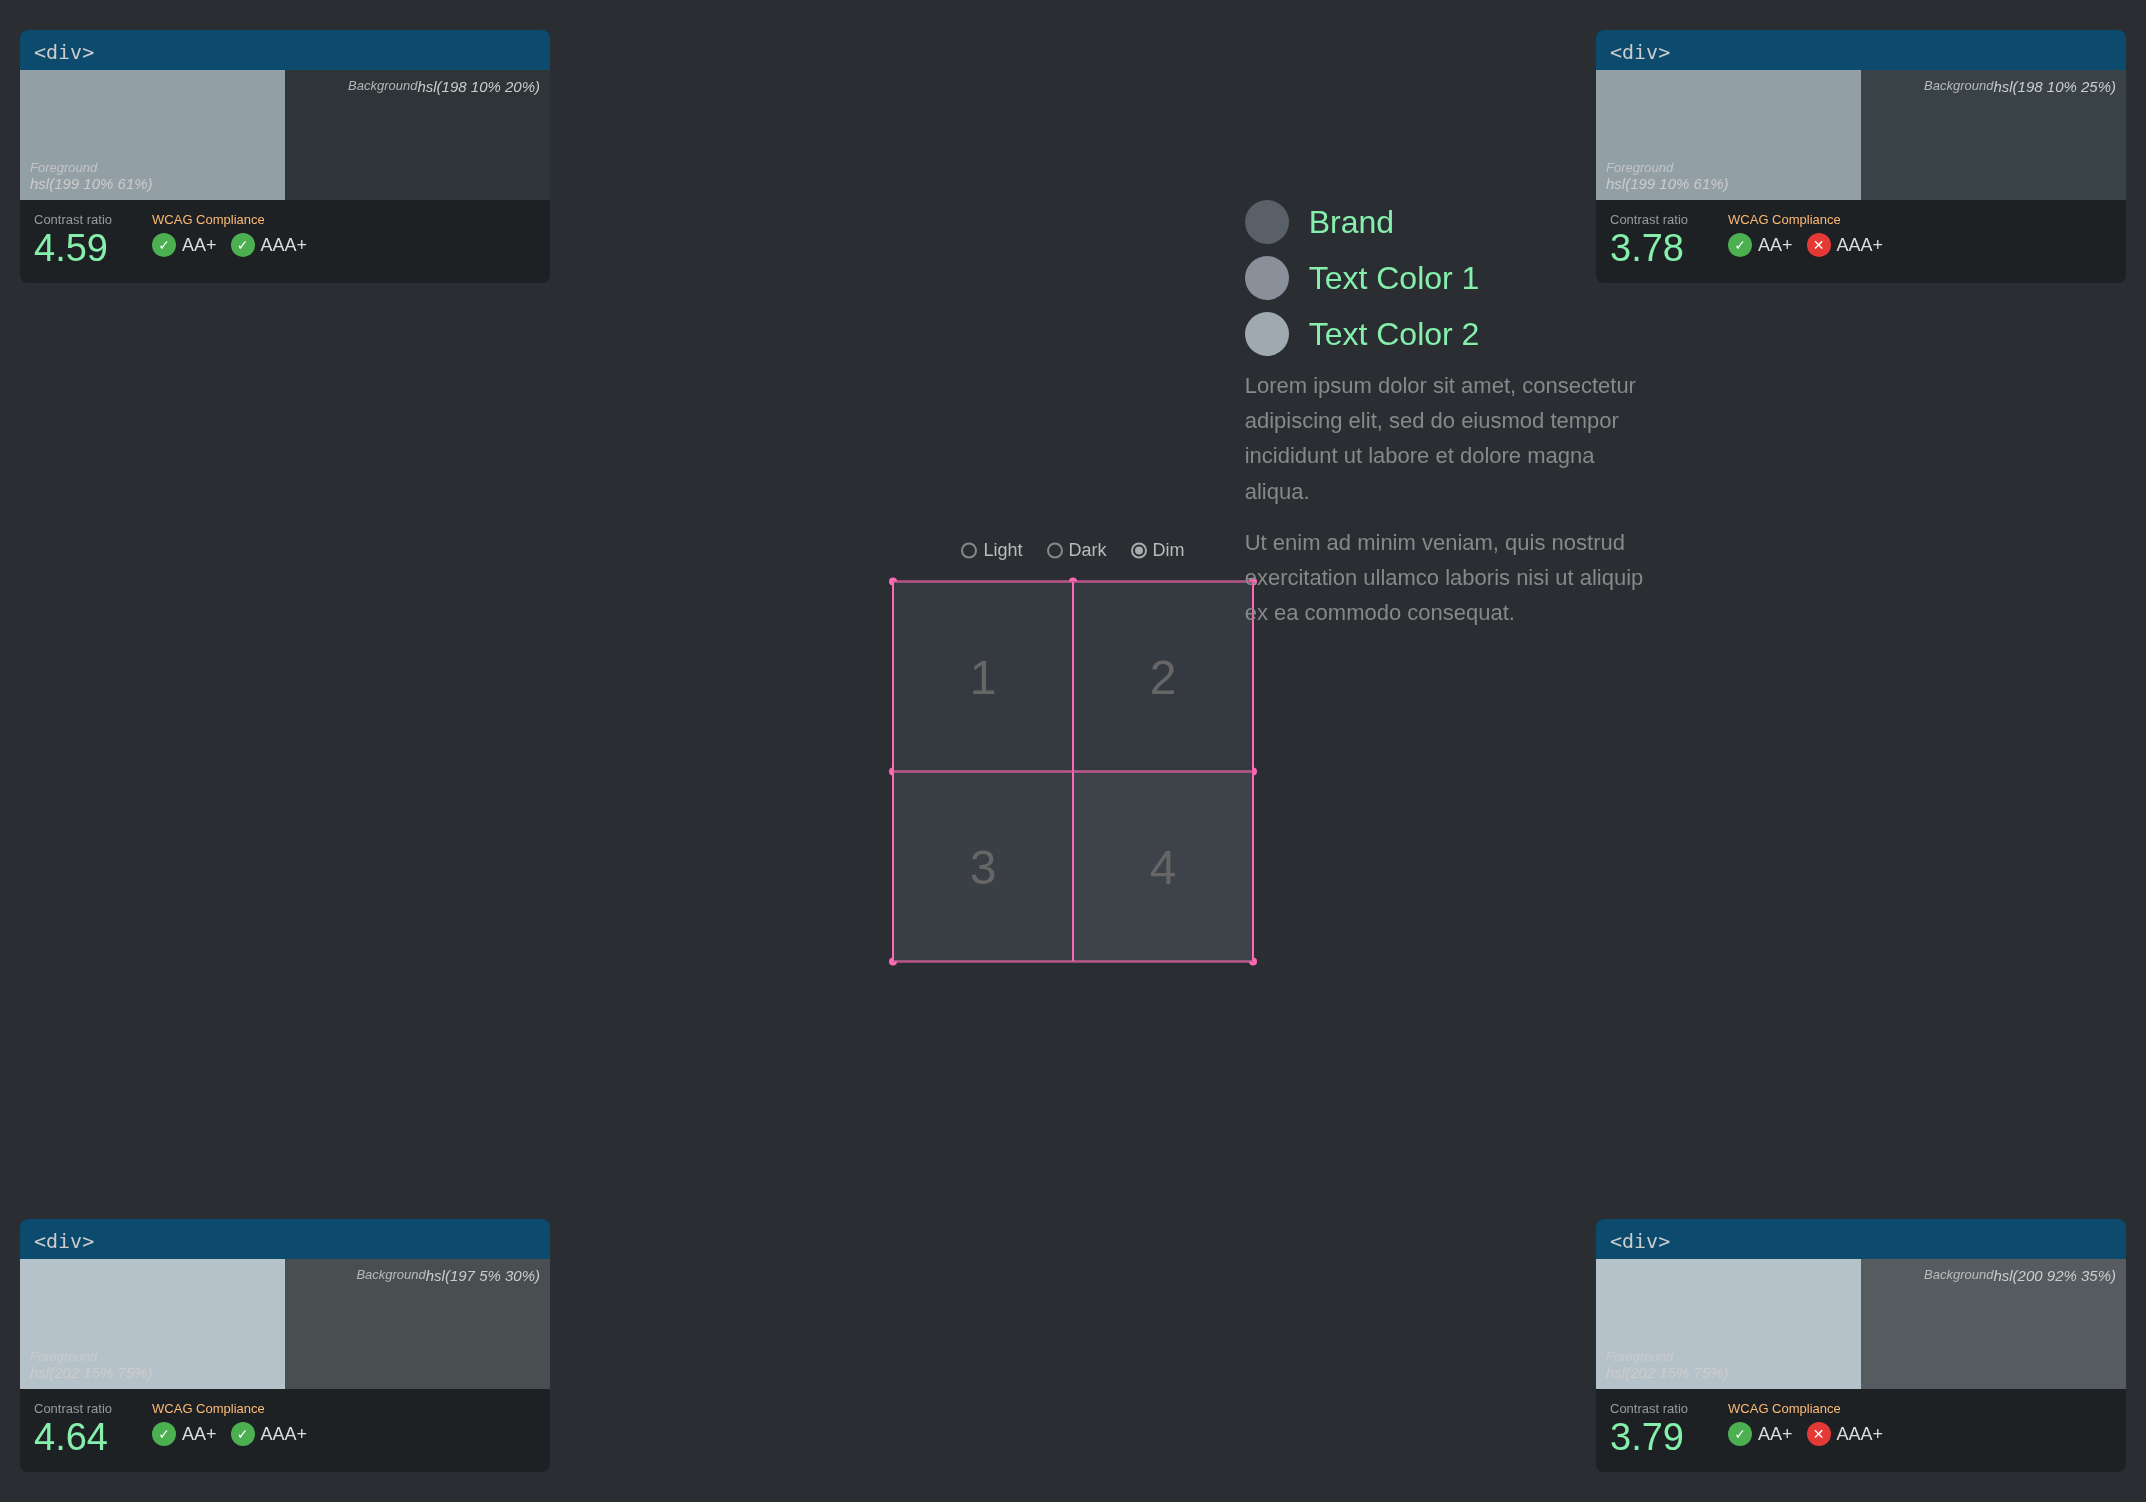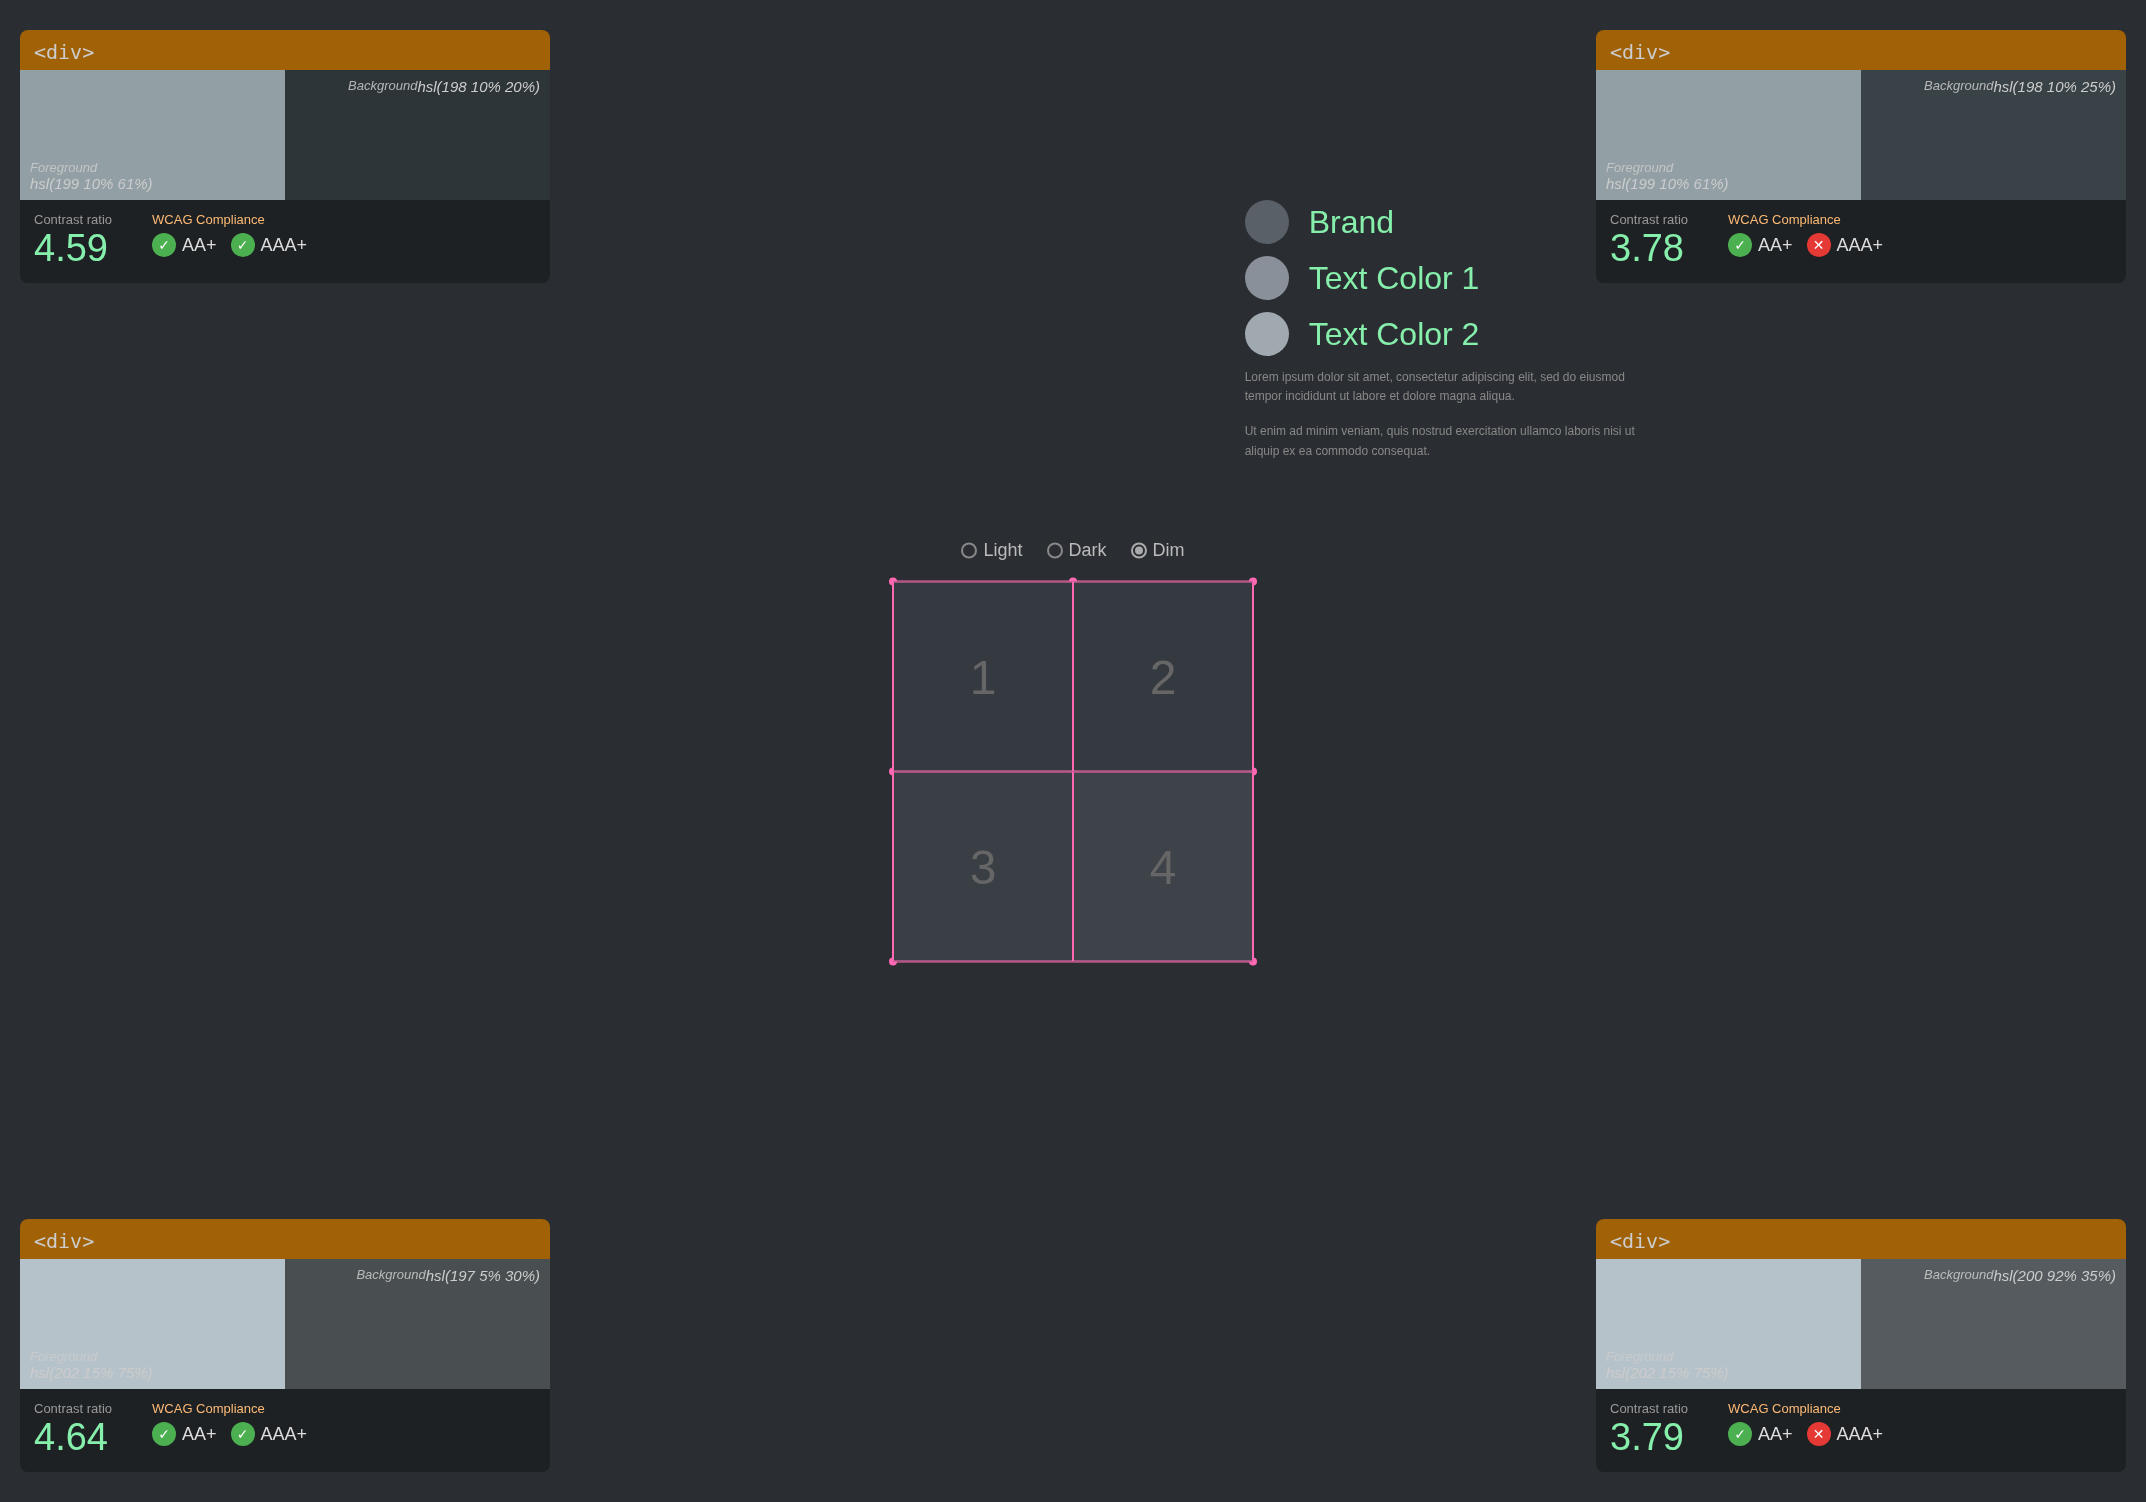--- a/index.html
+++ b/index.html
@@ -16,21 +16,21 @@
     
     .corner-panel {
       position: absolute;
       background: #1e2124;
       border-radius: 8px;
       overflow: hidden;
       width: 530px;
     }
 
     .panel-tag {
-      background: #a16207;
+      background: #0c4a6e;
       color: #ccc;
       font-size: 20px;
       padding: 10px 14px 6px;
       font-family: monospace;
     }
 
     .color-swatches {
       display: flex;
       height: 130px;
       font-style: italic;
@@ -262,21 +262,21 @@
       border-radius: 50%;
       flex-shrink: 0;
     }
 
     .legend-text {
       font-size: 32px;
       color: #86efac;
     }
 
     .lorem-text {
-      font-size: 12px;
+      font-size: 22px;
       color: #888;
       line-height: 1.6;
       margin-top: 8px;
     }
 
     .lorem-text p + p {
       margin-top: 16px;
     }
   </style>
 </head>

